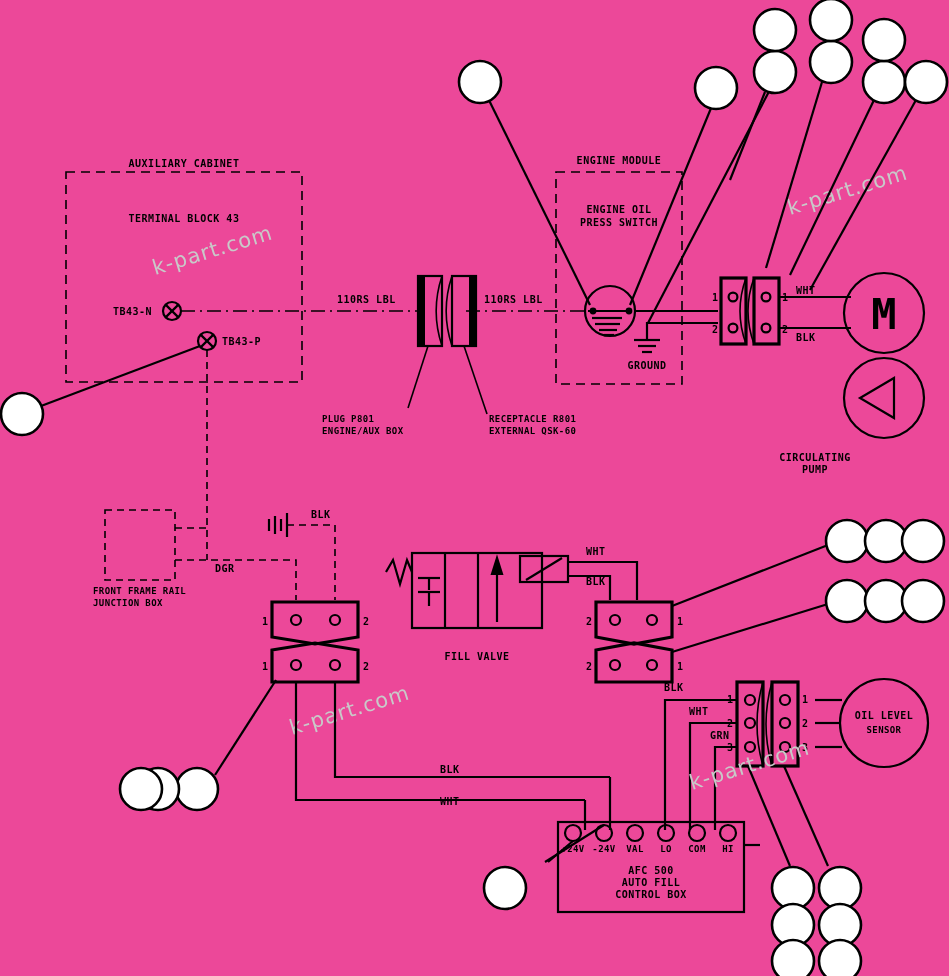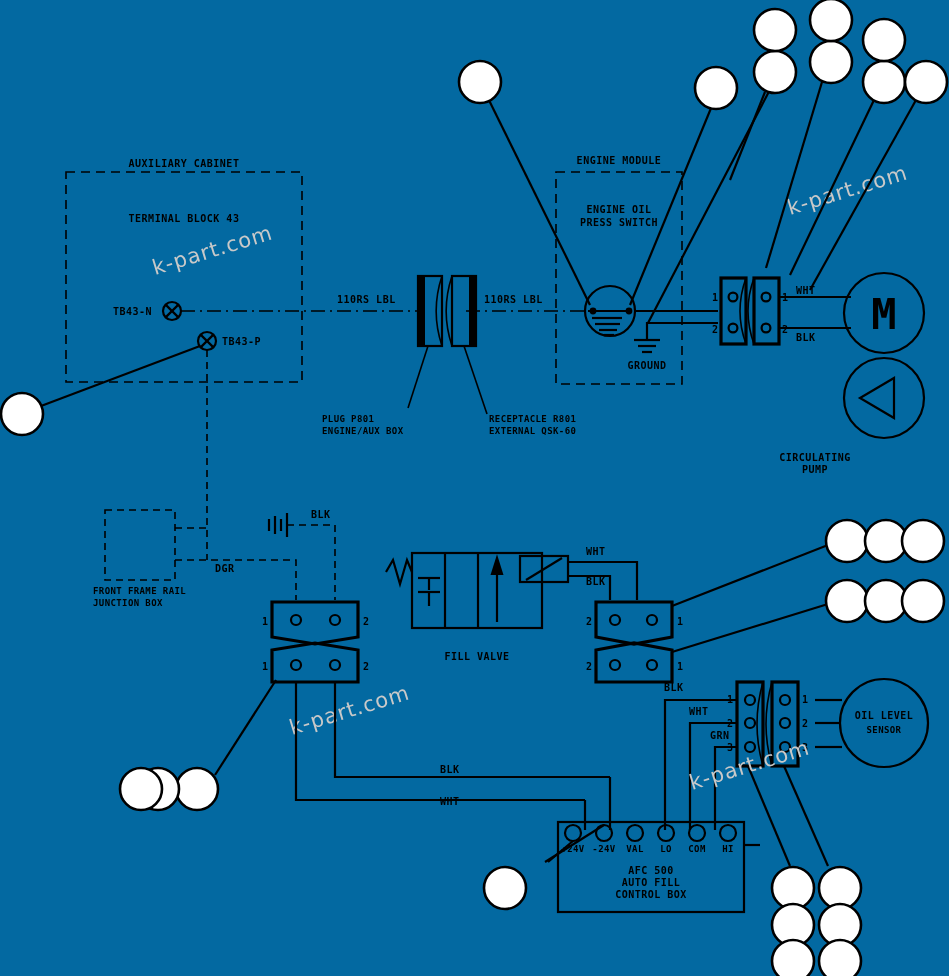--- a/index.html
+++ b/index.html
@@ -1,16 +1,16 @@
 <!DOCTYPE html>
 <html><head>
 <meta charset="utf-8">
 <style>
   html,body{margin:0;padding:0;background:#ffffff;}
-  #sheet{position:relative;width:949px;height:976px;background:#0369a1;
+  #sheet{position:relative;width:949px;height:976px;background:#ec4899;
          font-family:"DejaVu Sans Mono", monospace;}
   svg{position:absolute;top:0;left:0;width:949px;height:976px;}
   text{font-family:"DejaVu Sans Mono", monospace;font-weight:bold;fill:#000;}
   .lbl{font-size:10px;letter-spacing:.5px;}
   .lbl-sm{font-size:9px;letter-spacing:.4px;}
   .pin{font-size:10px;}
   .wm{font-family:"DejaVu Sans", sans-serif;font-size:21px;font-weight:normal;
       fill:#c9c9c9;letter-spacing:1px;}
   .ln{stroke:#000;fill:none;}
   .w1{stroke-width:1.6;}

